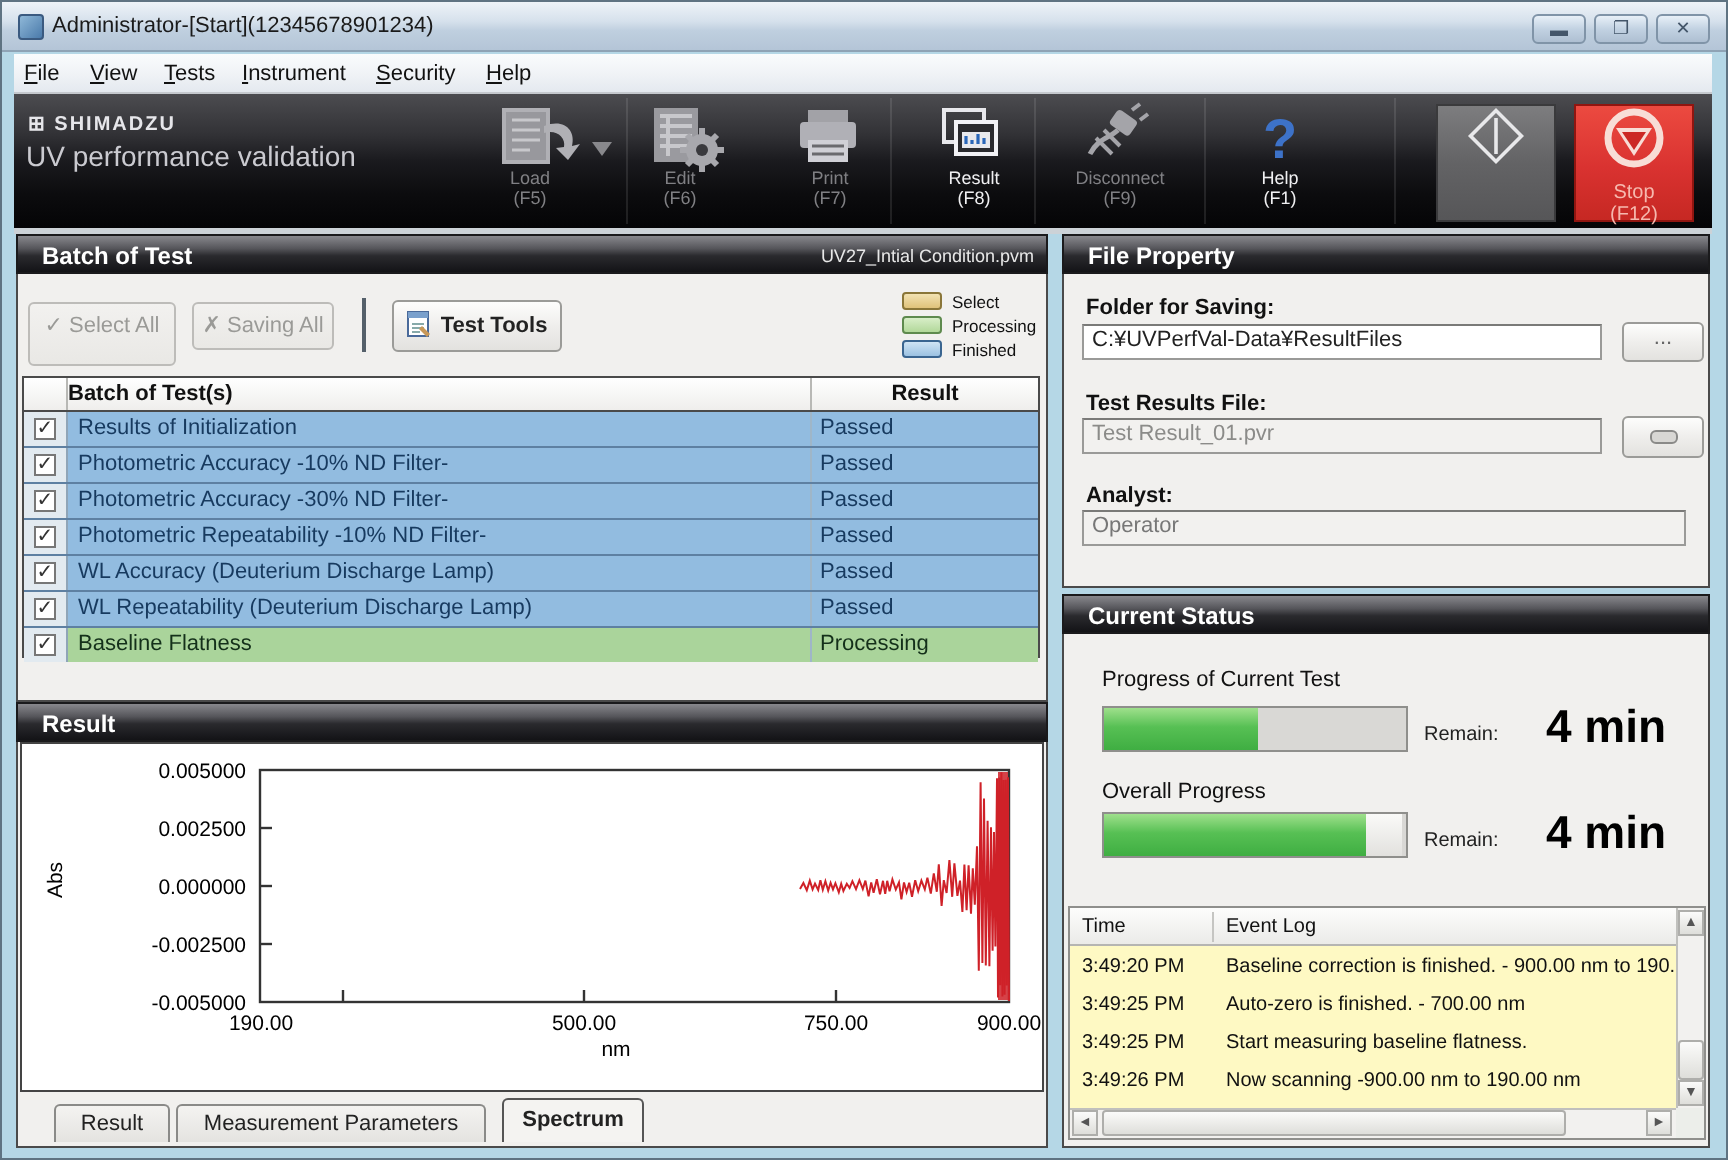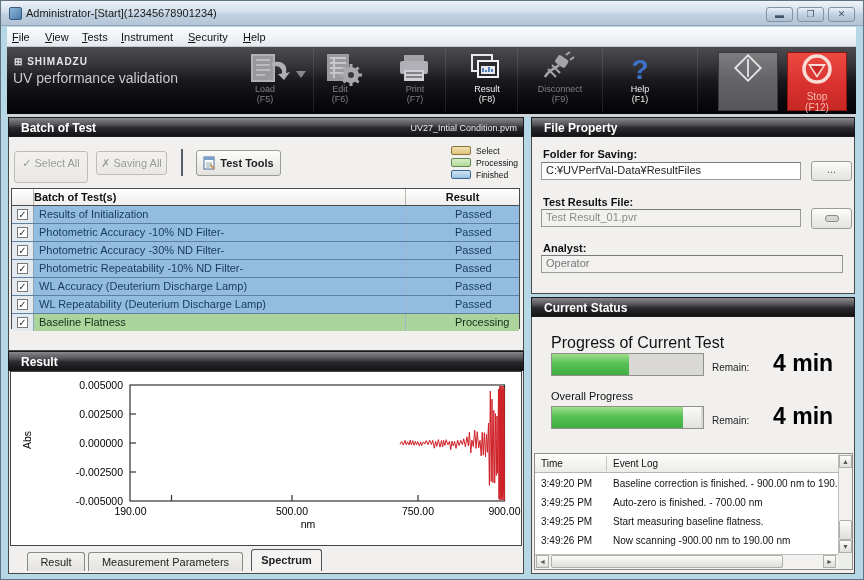--- a/index.html
+++ b/index.html
@@ -50,21 +50,21 @@
 
 .btn { background:linear-gradient(#fdfdfc,#efeeec 50%,#e3e2df); border:1px solid #9b9b98; border-radius:3px;
   font-size:11px; color:#222; text-align:center; }
 .btn.disabled { color:#9a9a97; background:linear-gradient(#f2f1ef,#e9e8e5); border-color:#bdbcb9; }
 
 
 .trow { width:100%; height:18px; border-bottom:1px solid #5e80a2; }
 .cbcell { left:0; top:0; width:22px; height:100%; background:#e2eaf0; border-right:1px solid #8fa5b8; }
 .cb { left:5px; top:3px; width:11px; height:11px; background:#fff; border:1px solid #777; font-size:10px; line-height:10px; color:#333; text-align:center; }
 .rowtext { left:27px; top:2px; font-size:11px; color:#173a5f; }
-.restext { left:398px; top:2px; font-size:11px; color:#173a5f;margin-left:45px; }
+.restext { left:398px; top:2px; font-size:11px; color:#173a5f; }
 .coldiv { left:393px; top:0; width:1px; height:100%; background:#9fb6c8; }
 
 
 .chip { width:20px; height:9px; border-radius:2px; }
 .legtext { font-size:8.5px; color:#111; }
 
 
 .tbox { background:#fff; border:1px solid #9a9a98; border-top-color:#7a7a78; font-size:11px; color:#222; padding:1px 4px; }
 .tbox.gray { background:#f2f1ef; color:#8b8b89; }
 .flabel { font-size:11px; font-weight:bold; color:#111; }
@@ -303,34 +303,34 @@
 <div class="flabel abs" style="left:543px;top:196px;">Test Results File:</div>
 <div class="tbox gray abs" style="left:541px;top:209px;width:260px;height:18px;">Test Result_01.pvr</div>
 <div class="btn abs" style="left:811px;top:208px;width:41px;height:21px;"><span style="display:inline-block;margin-top:6px;width:14px;height:7px;border:1px solid #8a8a88;border-radius:3px;background:#d8d7d4;"></span></div>
 
 <div class="flabel abs" style="left:543px;top:242px;">Analyst:</div>
 <div class="tbox gray abs" style="left:541px;top:255px;width:302px;height:18px;color:#777;">Operator</div>
 
 <div class="sechdr abs" style="left:531px;top:297px;width:324px;">Current Status</div>
 <div class="panelbody abs" style="left:531px;top:317px;width:324px;height:257px;"></div>
 
-<div class="abs" style="left:551px;top:334px;font-size:16px;color:#111;">Progress of Current Test</div>
+<div class="abs" style="left:551px;top:334px;font-size:11px;color:#111;">Progress of Current Test</div>
 <div class="abs" style="left:551px;top:353px;width:153px;height:23px;background:#d9d8d5;border:1px solid #8f8f8c;"></div>
 <div class="abs" style="left:552px;top:354px;width:77px;height:21px;background:linear-gradient(#9fe08c,#57c054 45%,#3fae42);"></div>
 <div class="abs" style="left:712px;top:362px;font-size:10px;color:#222;">Remain:</div>
 <div class="abs" style="left:773px;top:350px;font-size:23px;font-weight:bold;color:#000;">4 min</div>
 
 <div class="abs" style="left:551px;top:390px;font-size:11px;color:#111;">Overall Progress</div>
 <div class="abs" style="left:551px;top:406px;width:153px;height:23px;background:#d9d8d5;border:1px solid #8f8f8c;"></div>
 <div class="abs" style="left:552px;top:407px;width:131px;height:21px;background:linear-gradient(#9fe08c,#57c054 45%,#3fae42);"></div>
 <div class="abs" style="left:683px;top:407px;width:18px;height:21px;background:linear-gradient(#fafaf8,#e2e1de);"></div>
 <div class="abs" style="left:712px;top:415px;font-size:10px;color:#222;">Remain:</div>
 <div class="abs" style="left:773px;top:403px;font-size:23px;font-weight:bold;color:#000;">4 min</div>
 
-<div id="eventlog" class="abs" style="left:534px;top:453px;width:319px;height:117px;background:#ffffff;border:1px solid #8f8f8c;overflow:hidden;">
+<div id="eventlog" class="abs" style="left:534px;top:453px;width:319px;height:117px;background:#fef9c3;border:1px solid #8f8f8c;overflow:hidden;">
   <div class="abs" style="left:0;top:0;width:303px;height:19px;background:linear-gradient(#fdfdfc,#ebebe8);border-bottom:1px solid #b5b5b2;">
     <div class="abs" style="left:71px;top:2px;width:1px;height:15px;background:#c5c5c2;"></div>
     <div class="elrow abs" style="left:6px;top:4px;">Time</div>
     <div class="elrow abs" style="left:78px;top:4px;">Event Log</div>
   </div>
   <div class="elrow abs" style="left:6px;top:24px;">3:49:20 PM</div>
     <div class="elrow abs" style="left:78px;top:24px;white-space:nowrap;">Baseline correction is finished. - 900.00 nm to 190.0</div>
   <div class="elrow abs" style="left:6px;top:43px;">3:49:25 PM</div>
     <div class="elrow abs" style="left:78px;top:43px;">Auto-zero is finished. - 700.00 nm</div>
   <div class="elrow abs" style="left:6px;top:62px;">3:49:25 PM</div>

